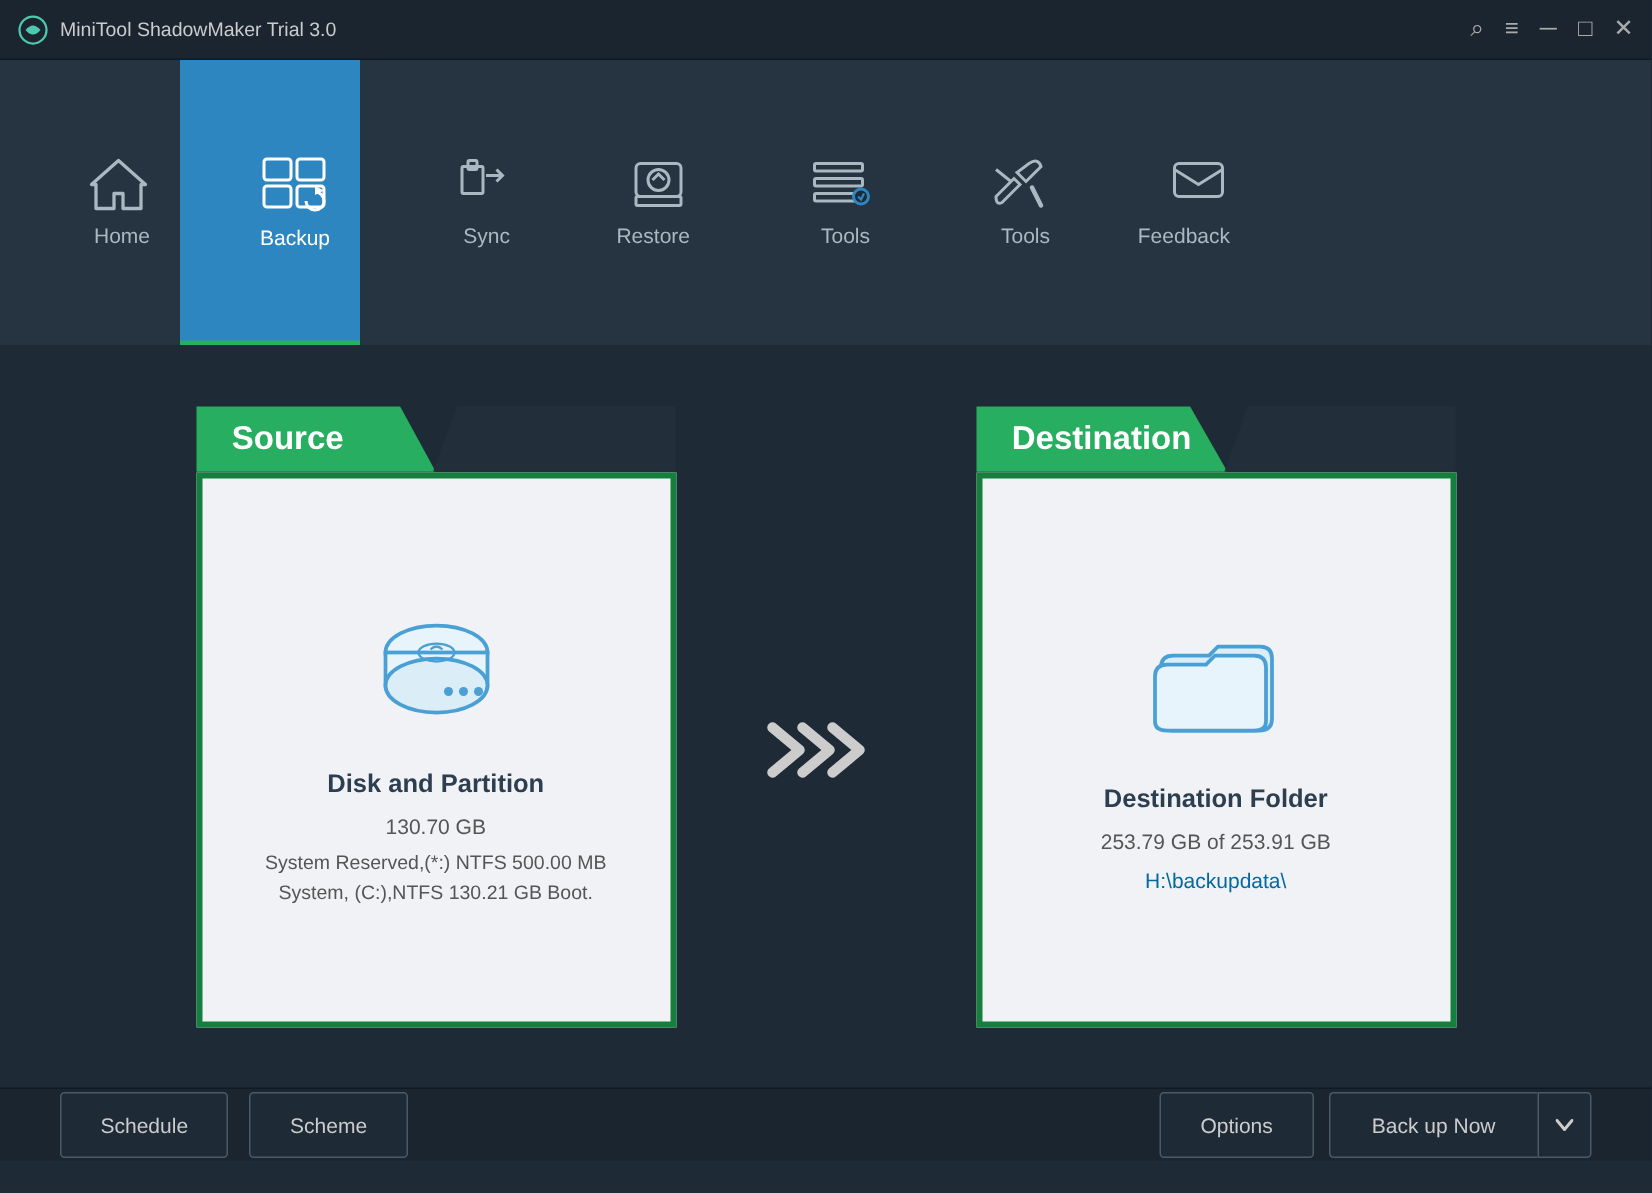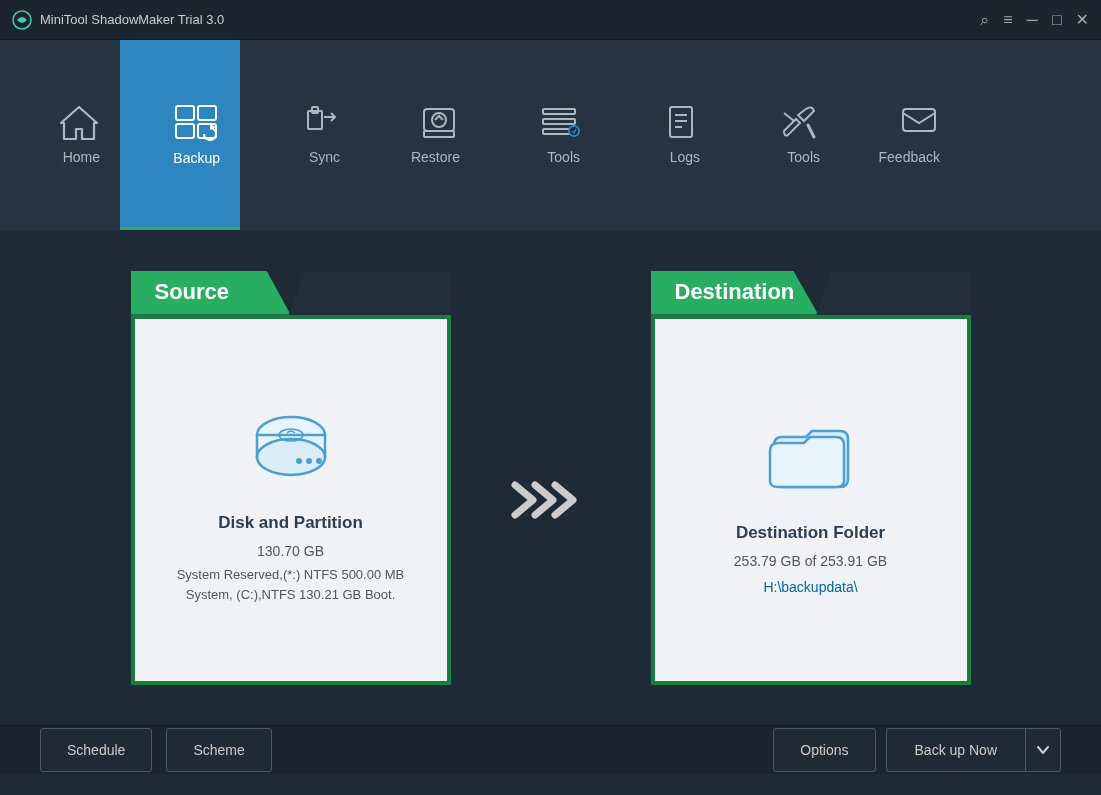--- a/index.html
+++ b/index.html
@@ -306,31 +306,20 @@
         <rect x="5" y="6" width="32" height="5" rx="1" fill="none" stroke="#aab8c2" stroke-width="2"></rect>
         <rect x="5" y="16" width="32" height="5" rx="1" fill="none" stroke="#aab8c2" stroke-width="2"></rect>
         <rect x="5" y="26" width="32" height="5" rx="1" fill="none" stroke="#aab8c2" stroke-width="2"></rect>
         <circle cx="36" cy="28" r="5" fill="#1e2a35" stroke="#2e86c1" stroke-width="2"></circle>
         <path d="M34 28 L36 30 L38 26" fill="none" stroke="#2e86c1" stroke-width="1.5"></path>
       </svg>
     </div>
     <span>Tools</span>
   </div>
 
-  <div class="nav-item">
-    <div class="nav-icon">
-      <svg width="38" height="38" viewBox="0 0 38 38">
-        <rect x="8" y="4" width="22" height="30" rx="2" fill="none" stroke="#aab8c2" stroke-width="2"></rect>
-        <line x1="13" y1="12" x2="25" y2="12" stroke="#aab8c2" stroke-width="2"></line>
-        <line x1="13" y1="18" x2="25" y2="18" stroke="#aab8c2" stroke-width="2"></line>
-        <line x1="13" y1="24" x2="20" y2="24" stroke="#aab8c2" stroke-width="2"></line>
-      </svg>
-    </div>
-    <span>Logs</span>
-  </div>
 
   <div class="nav-item">
     <div class="nav-icon">
       <svg width="42" height="38" viewBox="0 0 42 38">
         <path d="M28 6 Q34 2 36 8 L26 18 L20 12 Z" fill="none" stroke="#aab8c2" stroke-width="2"></path>
         <path d="M6 28 L18 16 L22 20 L10 32 Q6 34 6 28Z" fill="none" stroke="#aab8c2" stroke-width="2"></path>
         <line x1="30" y1="22" x2="36" y2="34" stroke="#aab8c2" stroke-width="3" stroke-linecap="round"></line>
         <line x1="6" y1="10" x2="16" y2="18" stroke="#aab8c2" stroke-width="2"></line>
       </svg>
     </div>

